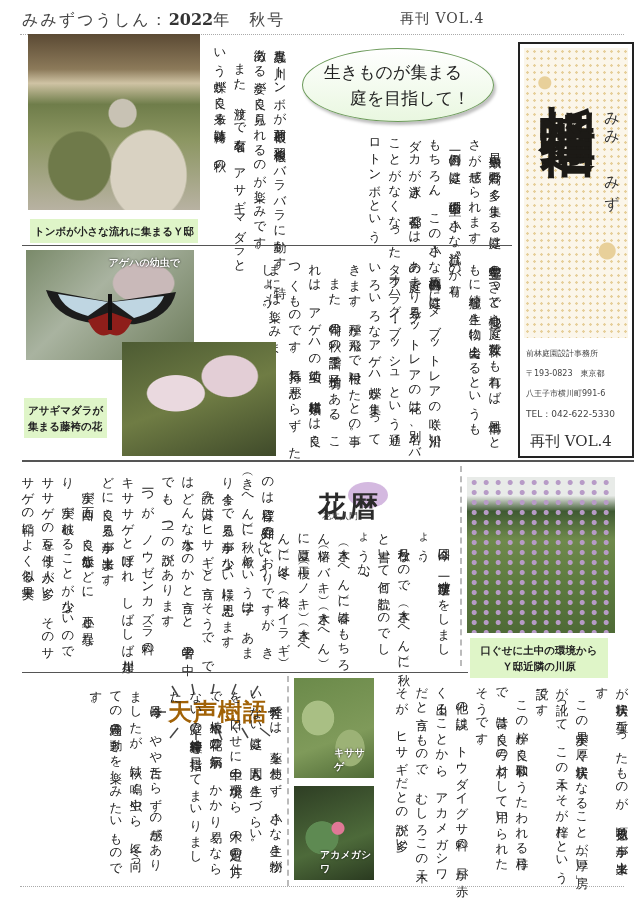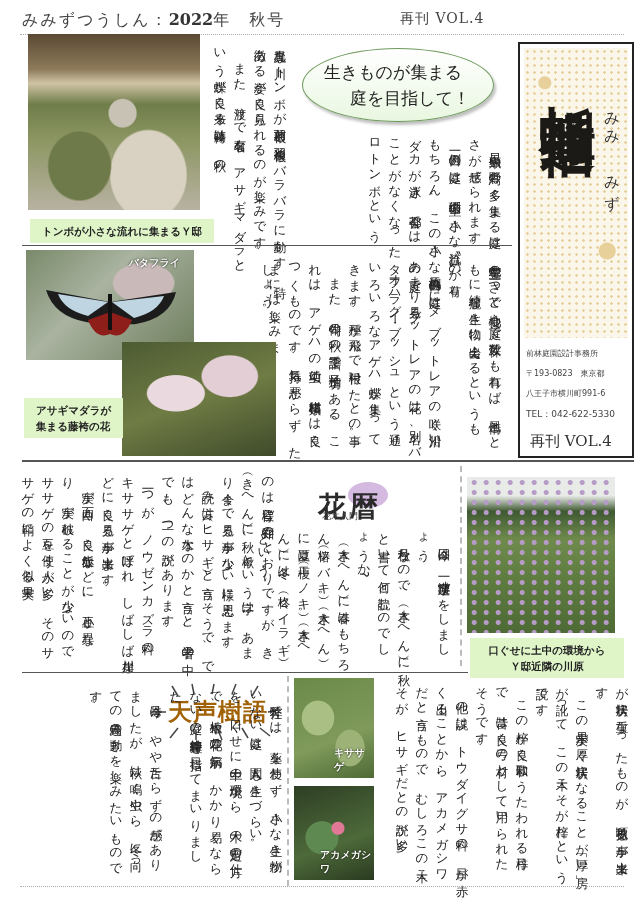--- a/index.html
+++ b/index.html
@@ -6,21 +6,21 @@
   body { width:640px; height:906px; position:relative; overflow:hidden;
          font-family:"DejaVu Sans", sans-serif; color:#222; }
   .abs { position:absolute; }
   .header-left { left:22px; top:10px; font-family:"DejaVu Serif", serif; font-size:16px; color:#444; letter-spacing:2px; }
   .header-left b { font-weight:bold; color:#333; letter-spacing:0; }
   .header-right { left:400px; top:10px; font-family:"DejaVu Serif", serif; font-size:14px; color:#444; letter-spacing:1px; }
   .dotted-line { height:0; border-top:1px dotted #aaa; }
   .rule { height:0; border-top:2px solid #555; }
   .vtext { writing-mode:vertical-rl; font-size:12.5px; line-height:20px; color:#222; white-space:pre-wrap; letter-spacing:1px; }
   .photo { overflow:hidden; }
-  .caption { background:#dff5c8; font-family:"DejaVu Sans", sans-serif; font-weight:bold; font-size:10.5px; color:#222; padding:4px 12px; line-height:16px; }
+  .caption { background:#dff5c8; font-family:"DejaVu Sans", sans-serif; font-weight:bold; font-size:10.5px; color:#222; padding:4px 4px; line-height:16px; }
   .photo-label { color:#fff; font-size:10px; font-weight:bold; text-shadow:0 0 2px #000; }
   .masthead { left:518px; top:42px; width:112px; height:412px; border:2px solid #222; background:#fff; }
   .mast-art { position:absolute; left:4px; top:4px; width:104px; height:290px;
     background: radial-gradient(circle at 20% 12%, #e8d09a 0 6px, transparent 7px),
                 radial-gradient(circle at 80% 70%, #e8d09a 0 8px, transparent 9px),
                 radial-gradient(#e6cf9a 1px, transparent 1.5px) 0 0/7px 7px,
                 #fbf6ea; }
   .mast-title { position:absolute; left:14px; top:12px; writing-mode:vertical-rl; font-family:"DejaVu Serif", serif; font-weight:bold; font-size:56px; line-height:62px; color:#1c1a16; letter-spacing:6px; }
   .mast-ruby { position:absolute; left:78px; writing-mode:vertical-rl; font-family:"DejaVu Serif", serif; font-size:15px; color:#333; }
   .mast-info { position:absolute; left:6px; top:300px; width:100px; font-size:8px; color:#444; line-height:20px; }
@@ -87,21 +87,21 @@
               linear-gradient(135deg,#7a8a6a 0%,#a9b3a0 40%,#6d7c5b 100%);">
   <svg width="168" height="110" style="position:absolute;left:0;top:0;">
     <path d="M84 52 L20 40 Q28 66 60 72 Q76 76 84 60 Z" fill="#1c1c1c"></path>
     <path d="M84 52 L150 42 Q144 68 110 74 Q92 76 84 60 Z" fill="#1c1c1c"></path>
     <path d="M82 52 L32 44 Q38 60 62 66 Z" fill="#bfd6e2"></path>
     <path d="M86 52 L138 46 Q132 62 108 68 Z" fill="#bfd6e2"></path>
     <path d="M62 70 Q70 90 84 84 L84 62 Z" fill="#8e1e1a"></path>
     <path d="M106 70 Q98 90 84 84 L84 62 Z" fill="#8e1e1a"></path>
     <rect x="82" y="44" width="4" height="36" fill="#111"></rect>
   </svg>
-  <div class="abs photo-label" style="right:14px; top:6px;">バタフライ</div>
+  <div class="abs photo-label" style="right:14px; top:6px;">アゲハの幼虫で</div>
 </div>
 
 <div class="abs photo" style="left:122px; top:342px; width:154px; height:114px;
   background: radial-gradient(ellipse at 35% 45%, #ead9df 0 20%, transparent 21%),
               radial-gradient(ellipse at 70% 30%, #e3ced6 0 18%, transparent 19%),
               linear-gradient(160deg,#4d5b33 0%,#6f7c44 50%,#3f4a2a 100%);"></div>
 <div class="abs caption" style="left:24px; top:398px; white-space:pre-line;">アサギマダラが
 集まる藤袴の花</div>
 
 <div class="abs rule" style="left:22px; top:460px; width:612px;"></div>

